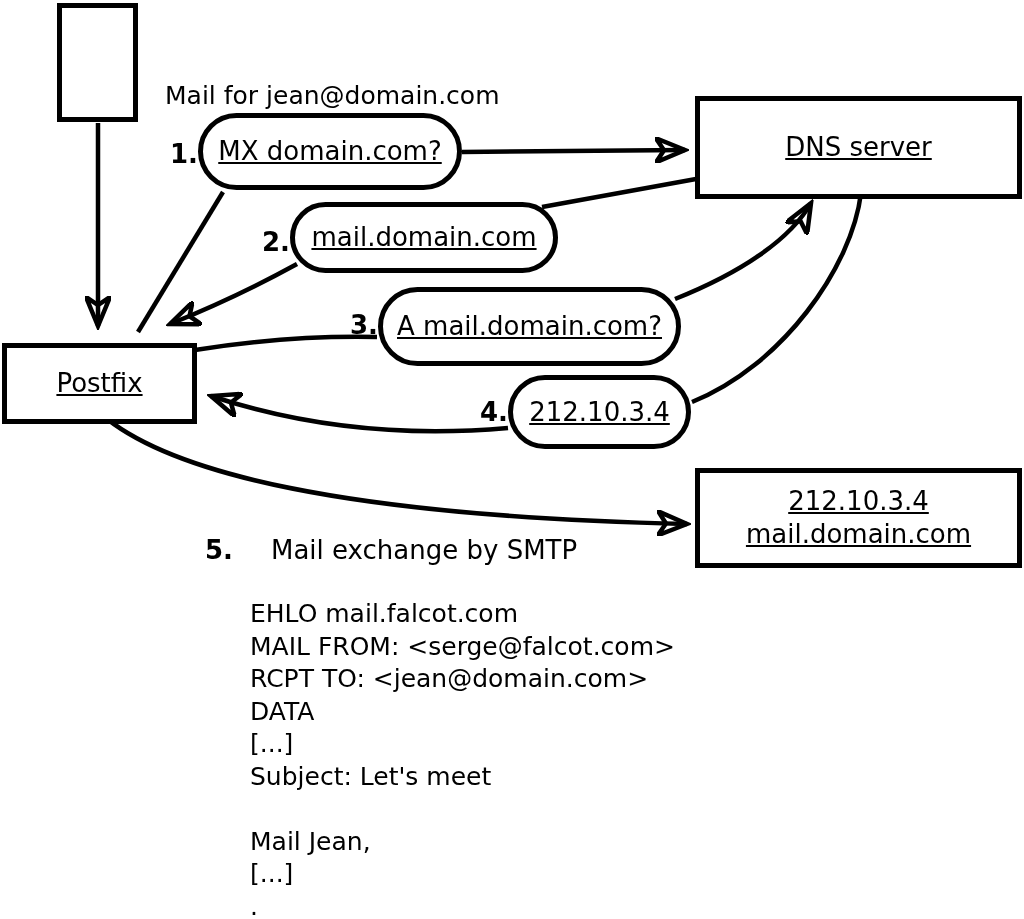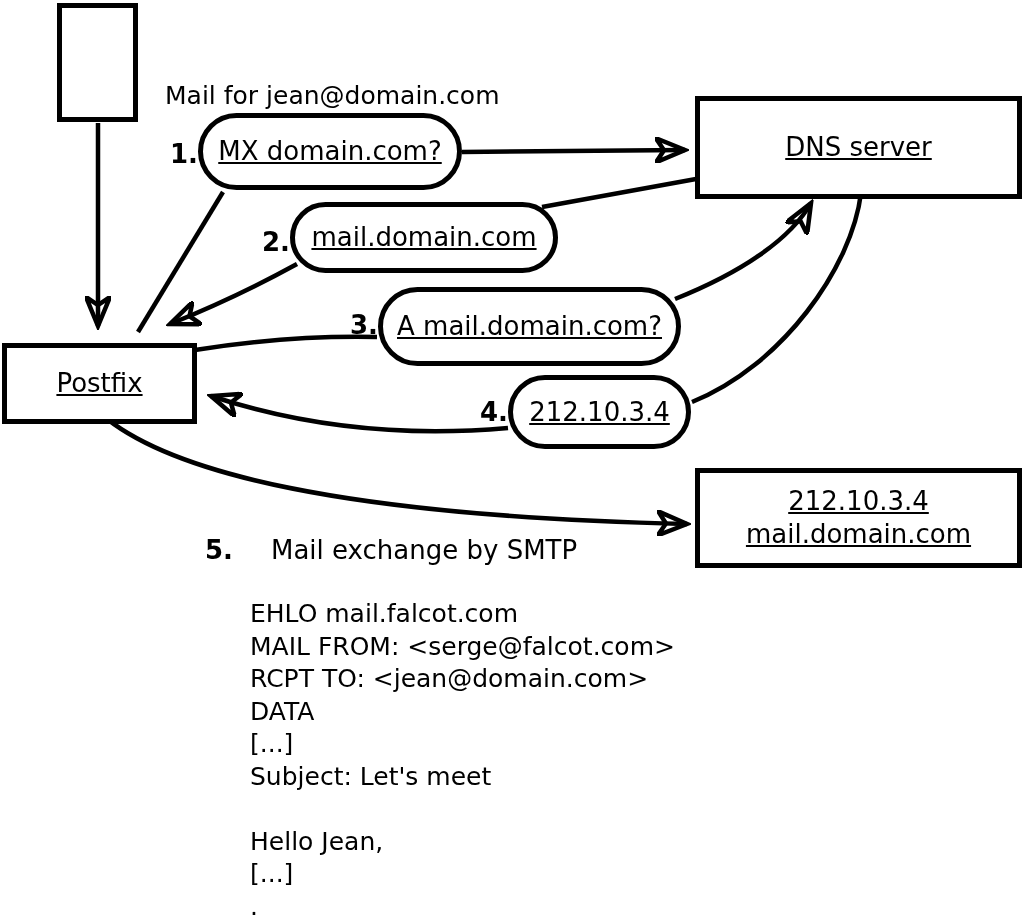--- a/index.html
+++ b/index.html
@@ -108,18 +108,18 @@
   <div class="freetext" style="left:250px;top:534px;margin-left:21px;">Mail exchange by SMTP</div>
 
   <div id="smtp-block">
     <div class="smtp-line">EHLO mail.falcot.com</div>
     <div class="smtp-line">MAIL FROM: &lt;serge@falcot.com&gt;</div>
     <div class="smtp-line">RCPT TO: &lt;jean@domain.com&gt;</div>
     <div class="smtp-line">DATA</div>
     <div class="smtp-line">[...]</div>
     <div class="smtp-line">Subject: Let's meet</div>
     <div class="smtp-line"></div>
-    <div class="smtp-line">Hello Jean,</div>
+    <div class="smtp-line">Mail Jean,</div>
     <div class="smtp-line">[...]</div>
     <div class="smtp-line">.</div>
   </div>
 
 </div>
 
 </body></html>

